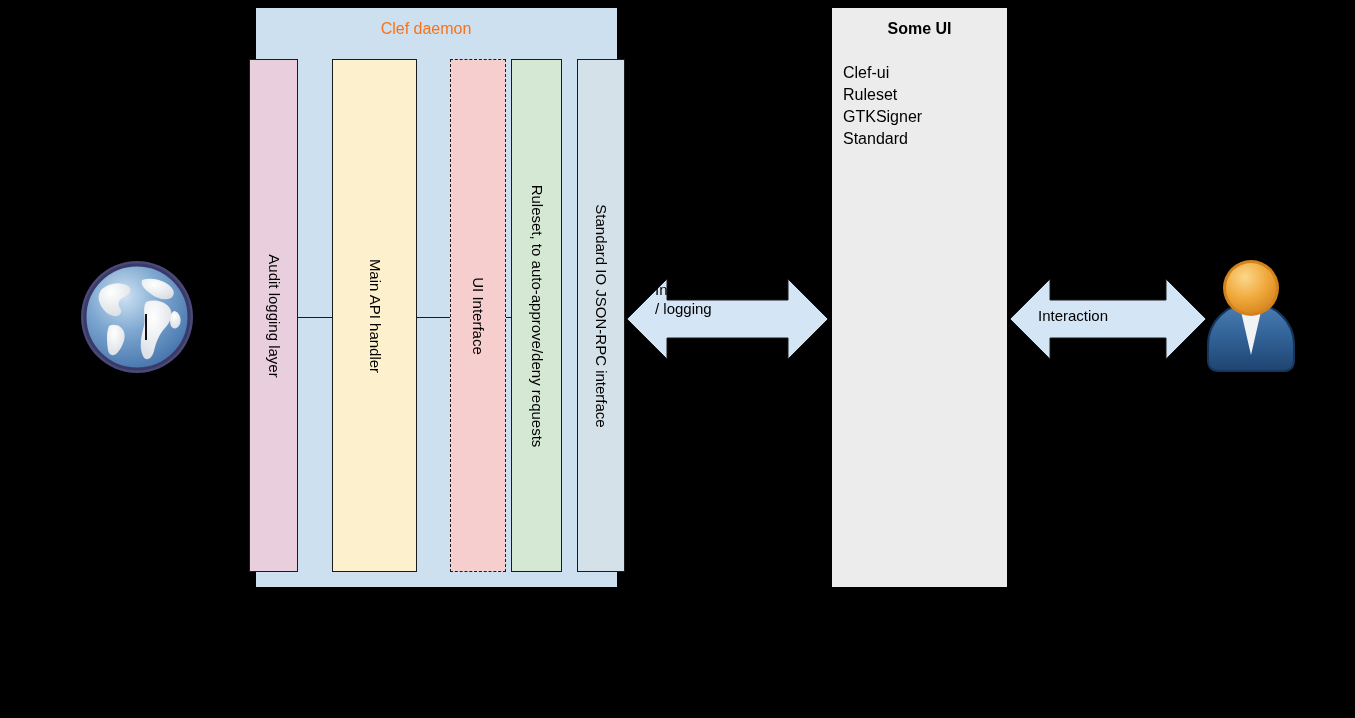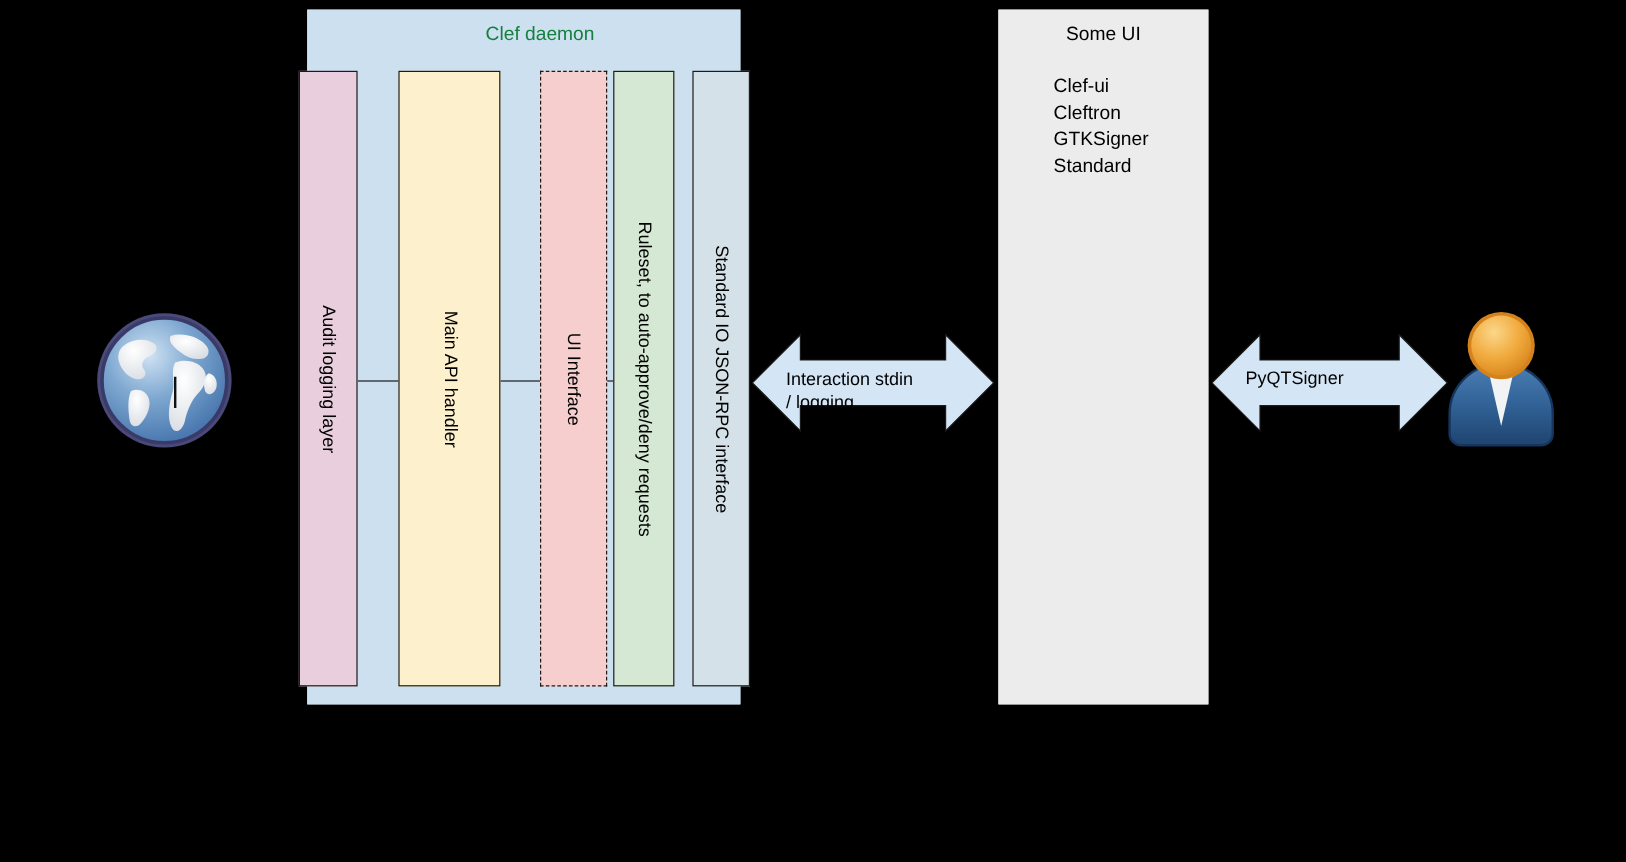--- a/index.html
+++ b/index.html
@@ -3,22 +3,22 @@
 <meta charset="utf-8">
 <style>
   html,body{margin:0;padding:0;background:#000;}
   body{width:1355px;height:718px;position:relative;overflow:hidden;
        font-family:"Liberation Sans","DejaVu Sans",sans-serif;color:#000;}
   .canvas{position:absolute;inset:0;}
 
   
   .daemon-box{position:absolute;left:256px;top:8px;width:361px;height:579px;
     background:#cce0f0;border:1px solid #cce0f0;box-sizing:border-box;}
-  .daemon-title{position:absolute;left:264px;top:18px;width:372px;
-    text-align:center;font-size:16px;line-height:22px;color:#15803d;}
+  .daemon-title{position:absolute;left:240px;top:18px;width:372px;
+    text-align:center;font-size:16px;line-height:22px;color:#f97316;}
 
   
   .col{position:absolute;box-sizing:border-box;border:1px solid #1b1b1b;}
   .col .vlabel{
     position:absolute;left:50%;top:50%;
     transform:translate(-50%,-50%) rotate(90deg);
     white-space:nowrap;font-size:15px;line-height:17px;color:#000;
   }
   .col-audit   {left:249px; top:59px; width:49px;  height:513px; background:#e9cfdd;}
   .col-api     {left:332px; top:59px; width:85px;  height:513px; background:#fdf0cd;}
@@ -30,32 +30,32 @@
   
   .connector{position:absolute;height:1px;background:#1b1b1b;top:317px;}
   .conn-1{left:298px;width:35px;}
   .conn-2{left:417px;width:34px;}
   .conn-3{left:505px;width:7px;}
 
   
   .ui-panel{position:absolute;left:832px;top:8px;width:175px;height:579px;
     background:#ececec;border:1px solid #ececec;box-sizing:border-box;}
   .ui-panel-title{position:absolute;left:832px;top:18px;width:175px;
-    text-align:center;font-size:16px;line-height:22px;}
+    text-align:center;font-size:16px;line-height:22px;font-weight:bold;}
   .ui-list{position:absolute;left:843px;top:62px;width:160px;
-    font-size:16px;line-height:22px;margin-left:35px;}
+    font-size:16px;line-height:22px;}
   .ui-list div{white-space:nowrap;}
 
   
   .arrow{position:absolute;}
   .arrow svg{display:block;overflow:visible;}
   .arrow-label{position:absolute;font-size:15px;line-height:19px;color:#000;}
 
   .arrow-stdio{left:627px;top:278px;}
-  .arrow-stdio-label{left:655px;top:307px;width:150px;}
+  .arrow-stdio-label{left:655px;top:280px;width:150px;}
   .arrow-interaction{left:1010px;top:278px;}
   .arrow-interaction-label{left:1038px;top:306px;width:140px;}
 
   
   .globe{position:absolute;left:76px;top:256px;width:122px;height:122px;}
   
   .user{position:absolute;left:1202px;top:255px;width:98px;height:118px;}
 </style>
 </head>
 <body>
@@ -127,32 +127,32 @@
   </div>
   <div class="arrow-label arrow-stdio-label">
     <div>Interaction stdin</div>
     <div>/ logging</div>
   </div>
 
   <div class="ui-panel"></div>
   <div class="ui-panel-title">Some UI</div>
   <div class="ui-list">
     <div>Clef-ui</div>
-    <div>Cleftron</div>
+    <div>Ruleset</div>
     <div>GTKSigner</div>
     <div>Standard</div>
   </div>
 
   <div class="arrow arrow-interaction">
     <svg width="196" height="82" viewBox="0 0 196 82">
       <polygon points="0,41 40,1 40,22 156,22 156,1 196,41 156,81 156,60 40,60 40,81" fill="#d4e5f5" stroke="#1b1b1b" stroke-width="1"></polygon>
     </svg>
   </div>
   <div class="arrow-label arrow-interaction-label">
-    <div>PyQTSigner</div>
+    <div>Interaction</div>
   </div>
 
   <div class="user">
     <svg viewBox="0 0 98 118" width="98" height="118">
       <defs>
         <radialGradient id="uHead" cx="38%" cy="28%" r="80%">
           <stop offset="0%" stop-color="#fbd78a"></stop>
           <stop offset="55%" stop-color="#f0a93c"></stop>
           <stop offset="100%" stop-color="#d4831c"></stop>
         </radialGradient>

